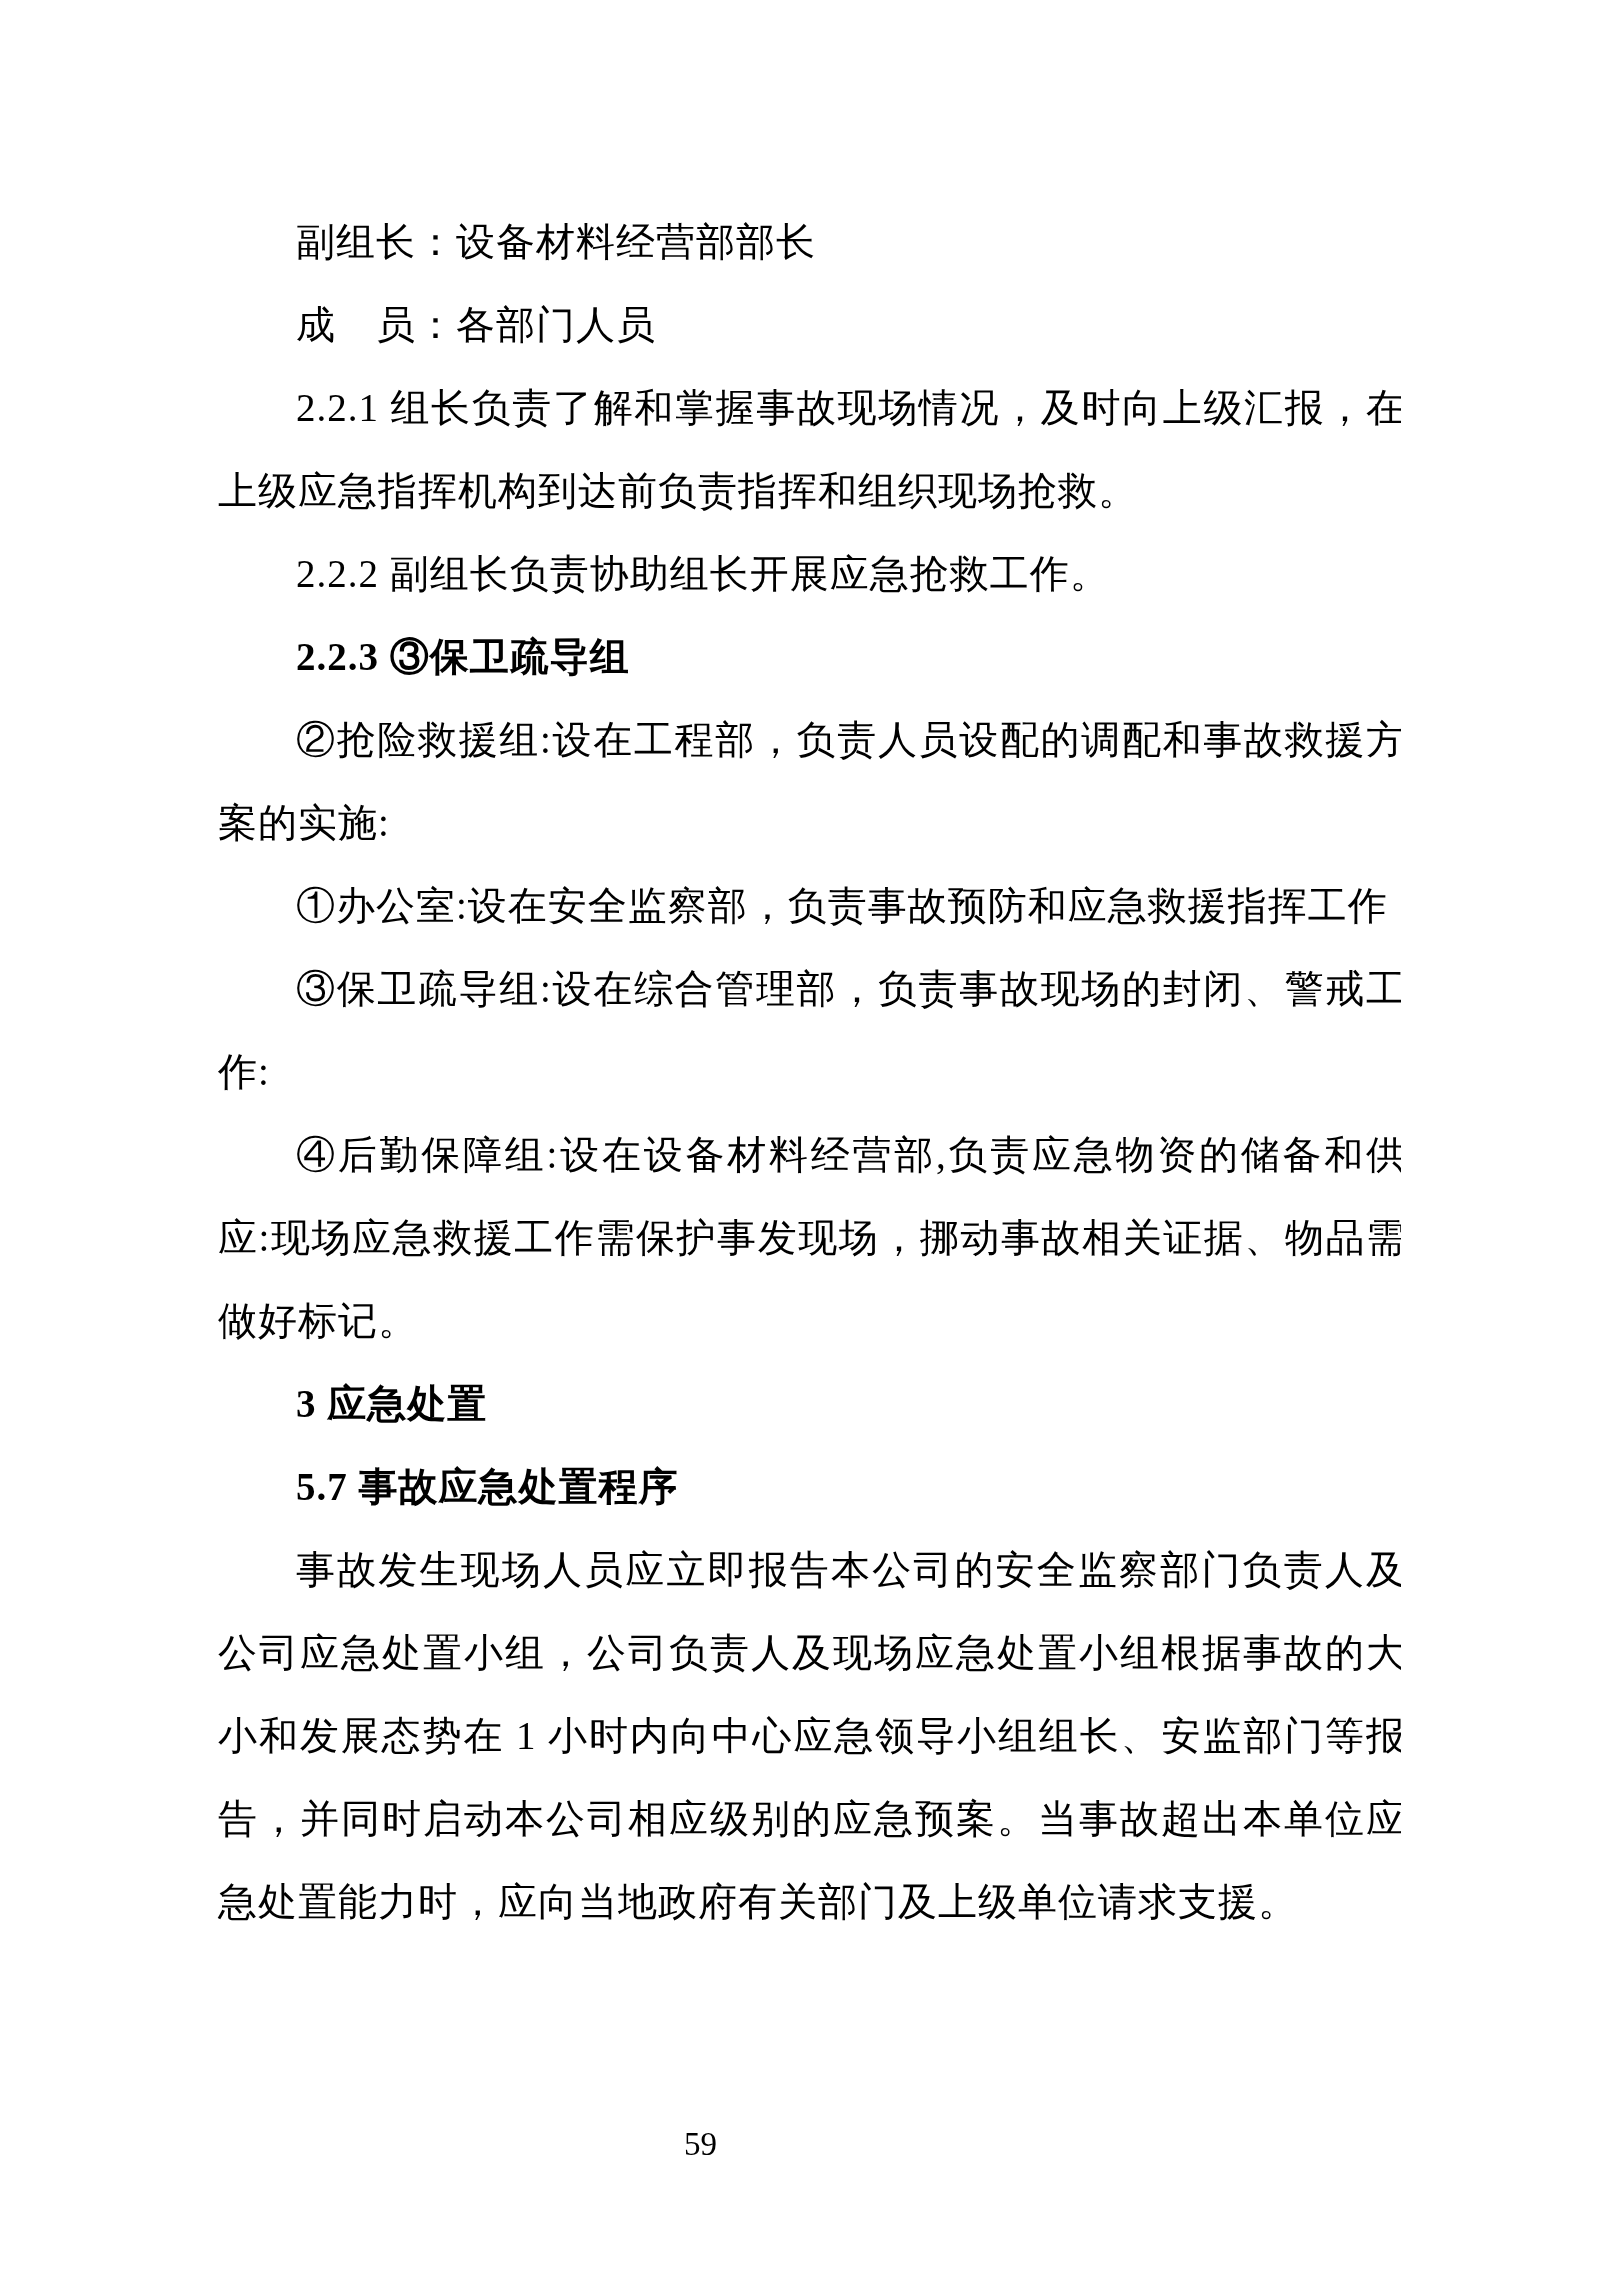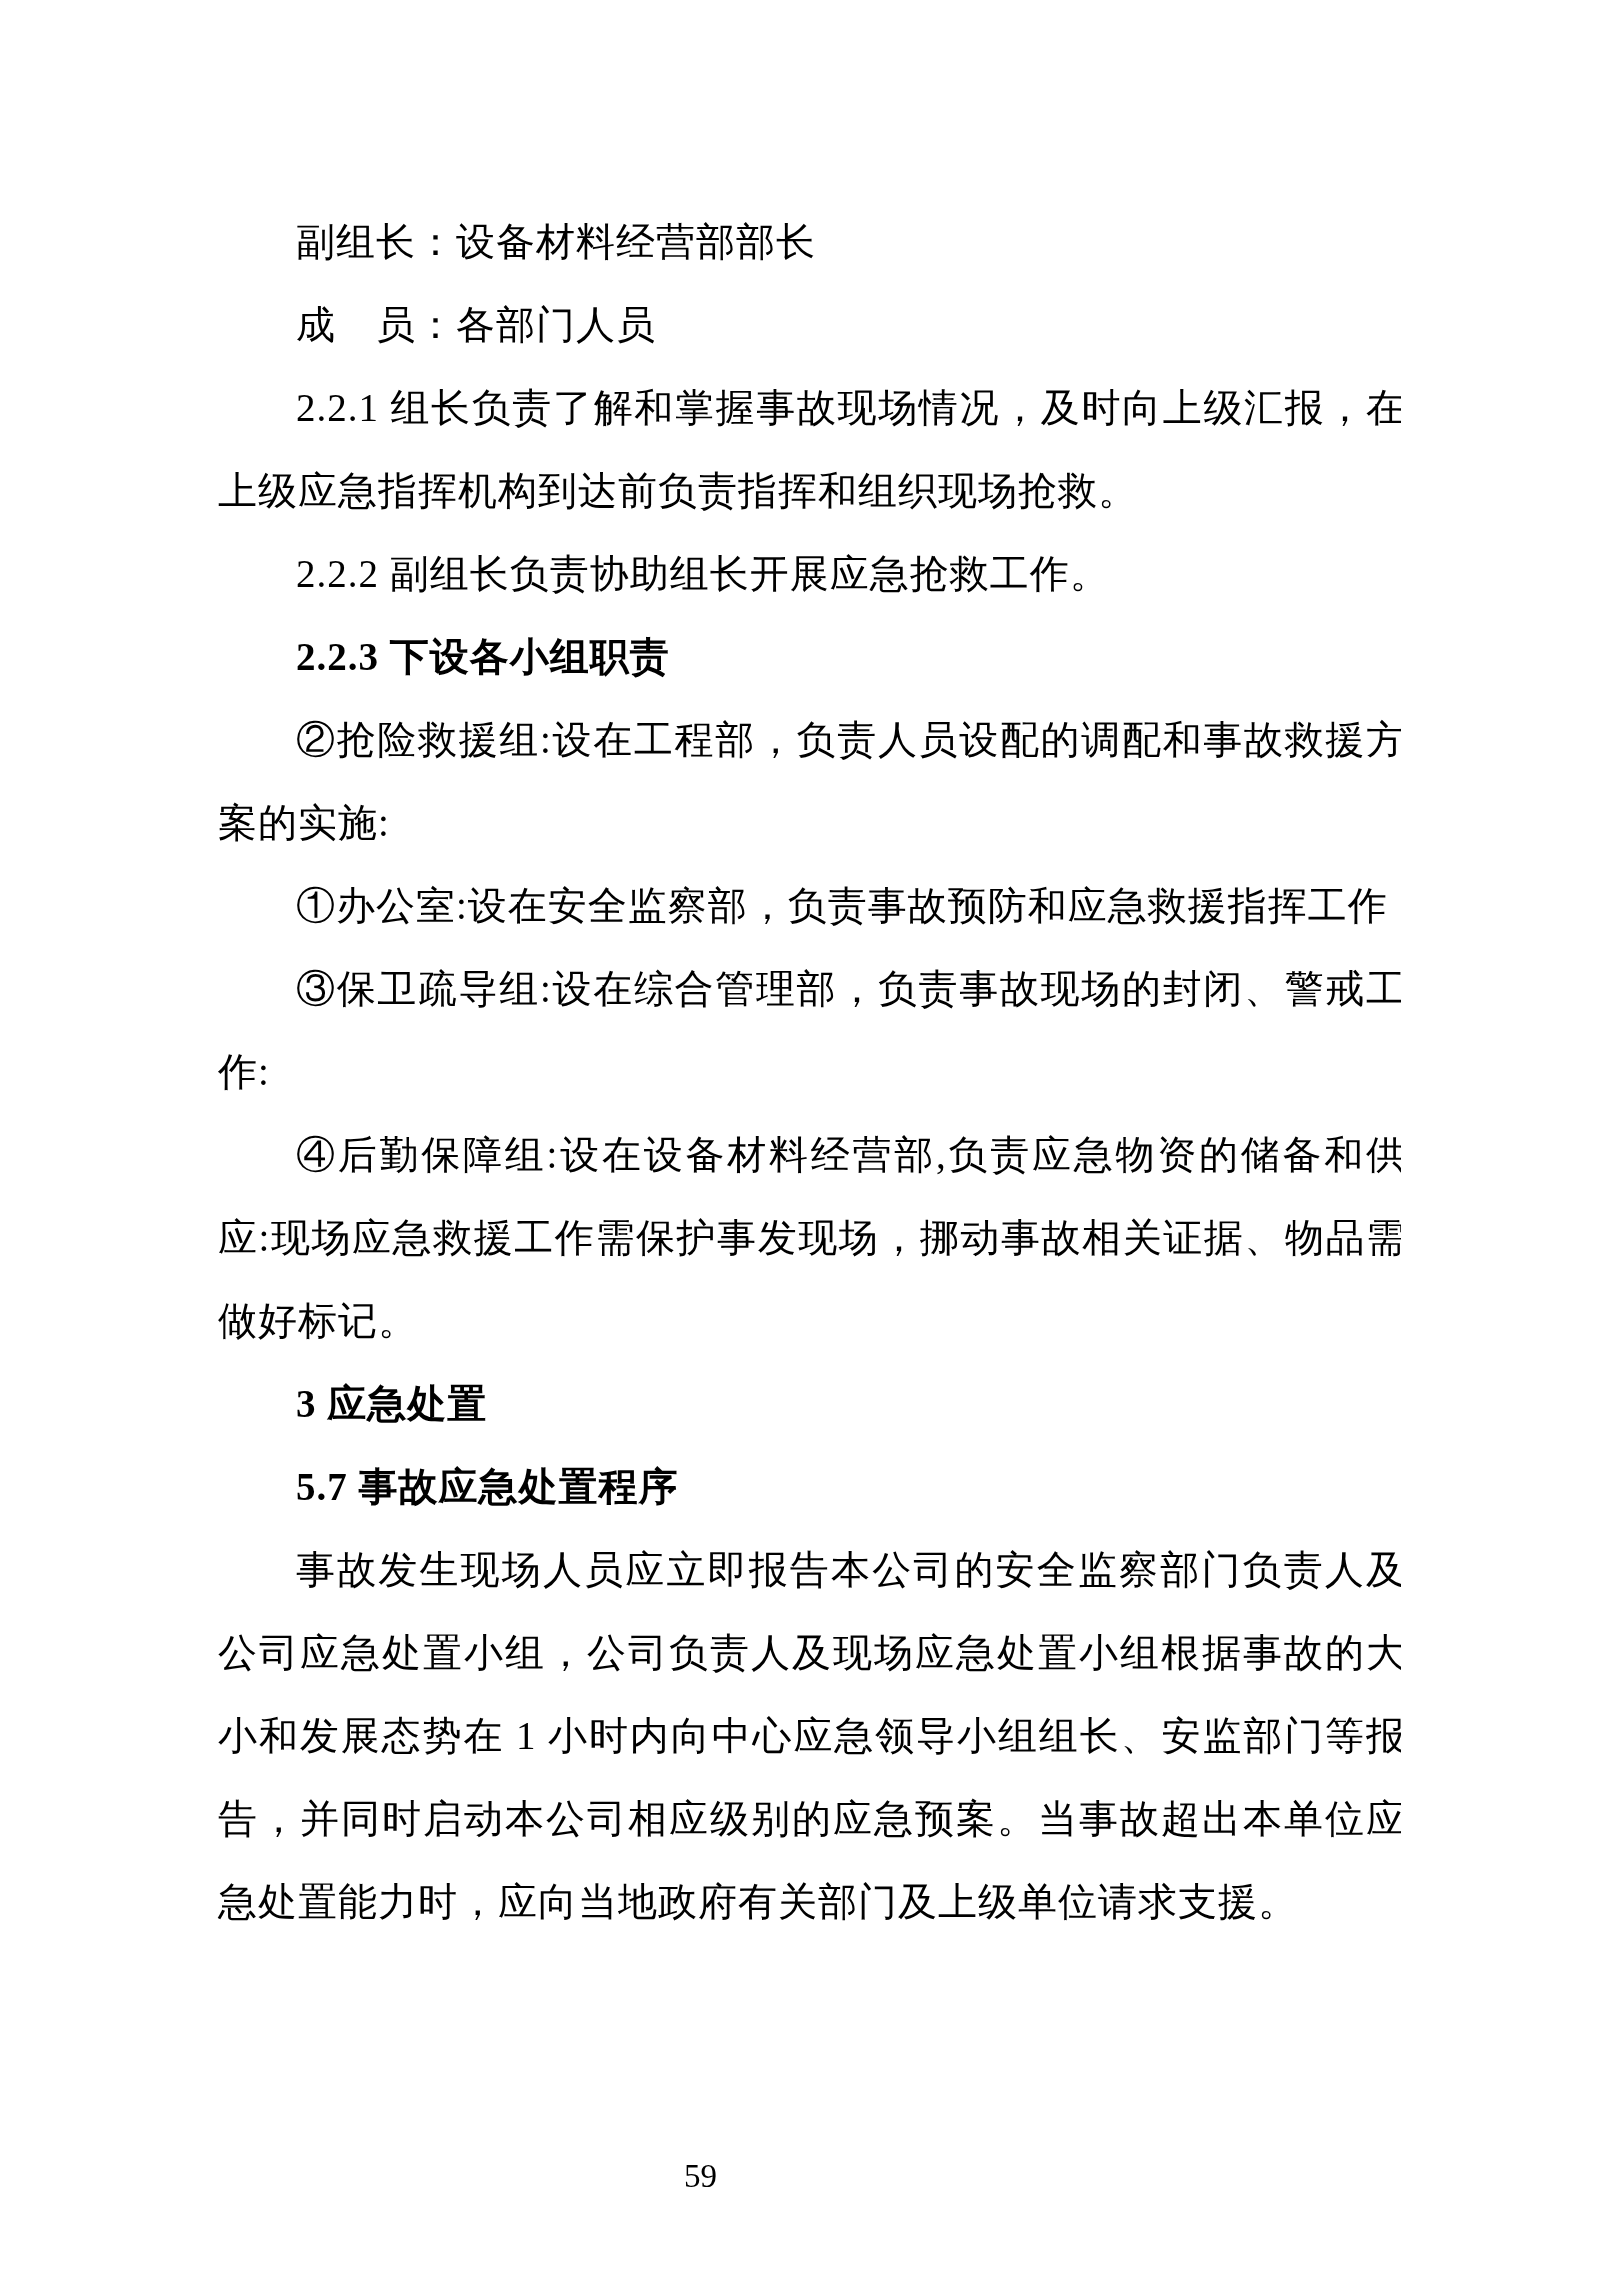--- a/index.html
+++ b/index.html
@@ -35,33 +35,32 @@
     font-weight: bold;
   }
   .page-number {
     position: absolute;
     top: 2125px;
     left: 0;
     width: 100%;
     text-align: center;
     font-size: 33px;
     line-height: 39px;
-    margin-top: 32px;
   }
 </style>
 </head>
 <body>
 
 <div class="page">
   <div class="content">
     <p class="body">副组长：设备材料经营部部长</p>
     <p class="body">成　员：各部门人员</p>
     <p class="body">2.2.1 组长负责了解和掌握事故现场情况，及时向上级汇报，在上级应急指挥机构到达前负责指挥和组织现场抢救。</p>
     <p class="body">2.2.2 副组长负责协助组长开展应急抢救工作。</p>
-    <p class="heading">2.2.3 下设各小组职责</p>
+    <p class="heading">2.2.3 ③保卫疏导组</p>
     <p class="body">②抢险救援组:设在工程部，负责人员设配的调配和事故救援方案的实施:</p>
     <p class="body">①办公室:设在安全监察部，负责事故预防和应急救援指挥工作</p>
     <p class="body">③保卫疏导组:设在综合管理部，负责事故现场的封闭、警戒工作:</p>
     <p class="body">④后勤保障组:设在设备材料经营部,负责应急物资的储备和供应:现场应急救援工作需保护事发现场，挪动事故相关证据、物品需做好标记。</p>
     <p class="heading">3 应急处置</p>
     <p class="heading">5.7 事故应急处置程序</p>
     <p class="body">事故发生现场人员应立即报告本公司的安全监察部门负责人及公司应急处置小组，公司负责人及现场应急处置小组根据事故的大小和发展态势在 1 小时内向中心应急领导小组组长、安监部门等报告，并同时启动本公司相应级别的应急预案。当事故超出本单位应急处置能力时，应向当地政府有关部门及上级单位请求支援。</p>
   </div>
   <div class="page-number">59</div>
 </div>

